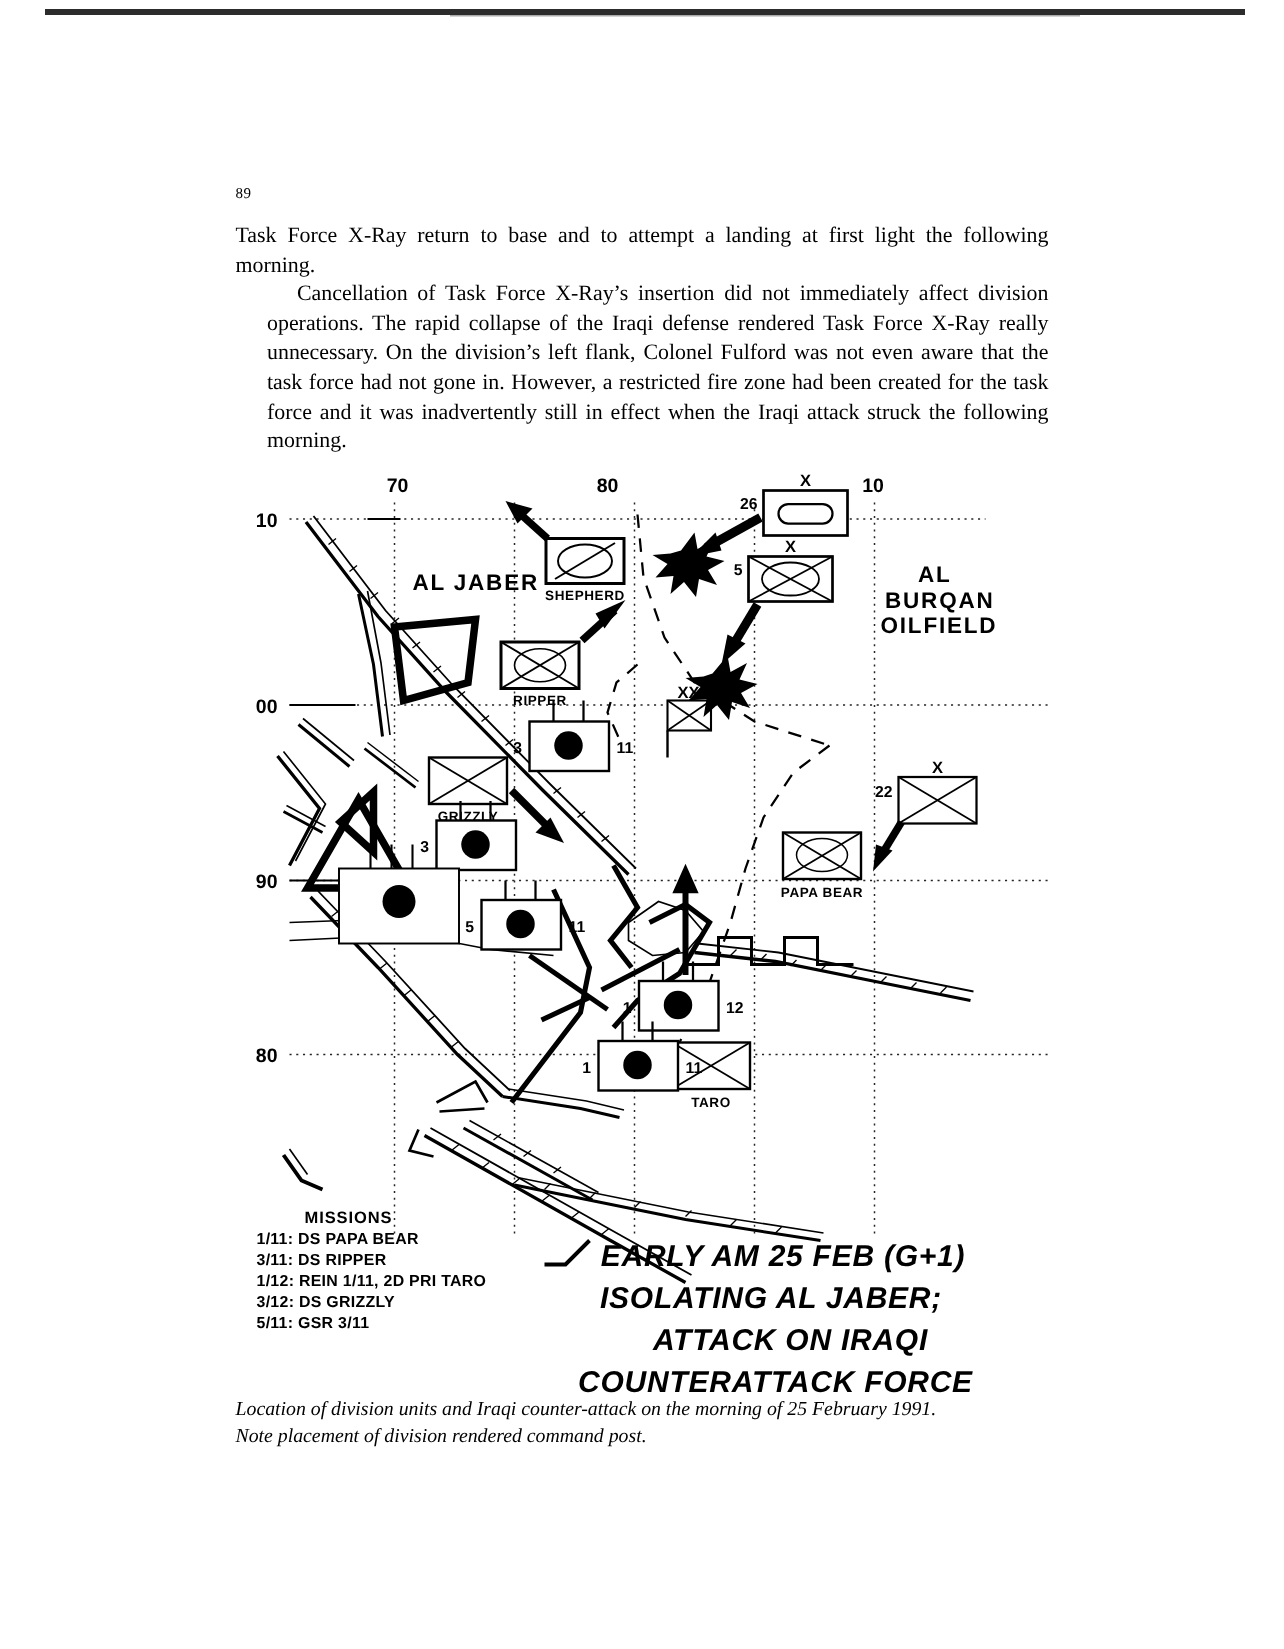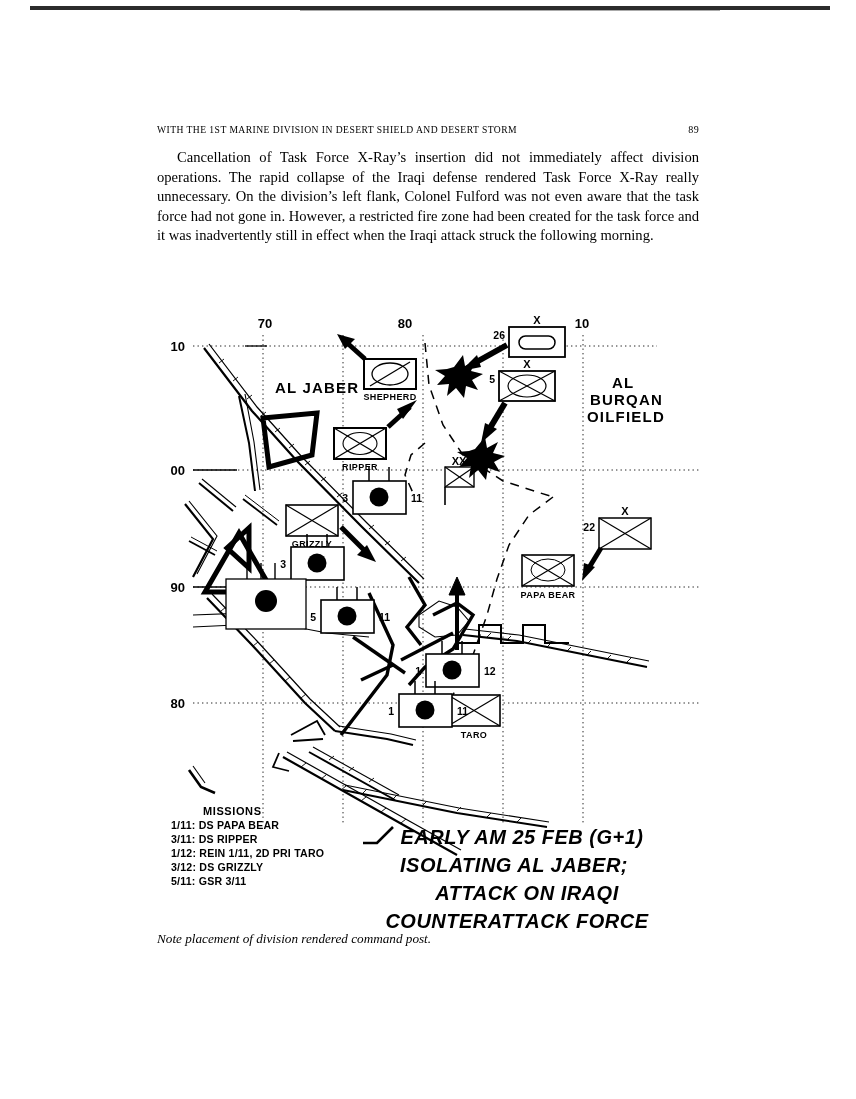--- a/index.html
+++ b/index.html
@@ -63,21 +63,21 @@
     font-weight: normal;
   }
 
   .body-text {
     margin-top: 13px;
     font-size: 14.6px;
     line-height: 19.6px;
     text-align: justify;
   }
   .body-text p { margin: 0; }
-  .body-text p.indent { text-indent: 20px; }
+  .body-text p.indent { text-indent: 20px; margin-left: 21px; }
 
   
   .figure {
     position: absolute;
     left: 157px;
     top: 315px;
     width: 542px;
     height: 615px;
   }
   .figure svg { display: block; }
@@ -104,25 +104,25 @@
 </style>
 </head>
 <body>
 
 <div class="scan-bar"></div>
 <div class="scan-bar-2"></div>
 
 <div class="page">
 
   <div class="running-head">
-    <span class="title">WITH THE 1ST MARINE DIVISION IN DESERT SHIELD AND DESERT STORM</span>
     <span class="folio">89</span>
   </div>
 
   <div class="body-text">
+    <p>Task Force X-Ray return to base and to attempt a landing at first light the following morning.</p>
     <p class="indent">Cancellation of Task Force X-Ray’s insertion did not immediately affect division operations. The rapid collapse of the Iraqi defense rendered Task Force X-Ray really unnecessary. On the division’s left flank, Colonel Fulford was not even aware that the task force had not gone in. However, a restricted fire zone had been created for the task force and it was inadvertently still in effect when the Iraqi attack struck the following morning.</p>
   </div>
 
 </div>
 
 <div class="figure">
 <svg width="542" height="615" viewBox="0 0 542 615" xmlns="http://www.w3.org/2000/svg">
 
   <defs>
     <marker id="arrowFat" markerWidth="7" markerHeight="7" refX="1" refY="3.5" orient="auto">
@@ -425,14 +425,15 @@
     <text class="bigtitle" x="365" y="529" text-anchor="middle">EARLY AM 25 FEB (G+1)</text>
     <text class="bigtitle" x="357" y="557" text-anchor="middle">ISOLATING AL JABER;</text>
     <text class="bigtitle" x="370" y="585" text-anchor="middle">ATTACK ON IRAQI</text>
     <text class="bigtitle" x="360" y="613" text-anchor="middle">COUNTERATTACK FORCE</text>
   </g>
 
 </svg>
 </div>
 
 <div class="caption">
+  <p>Location of division units and Iraqi counter-attack on the morning of 25 February 1991.</p>
   <p>Note placement of division rendered command post.</p>
 </div>
 
 </body></html>

